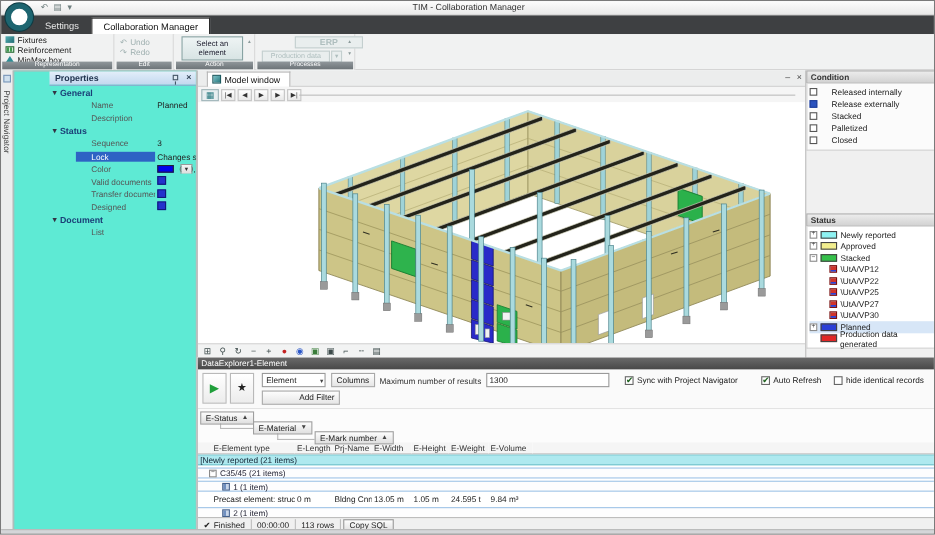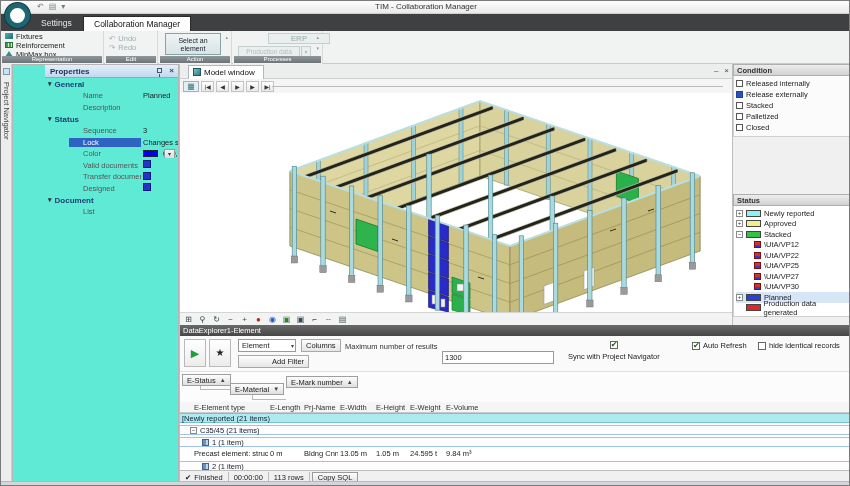--- a/index.html
+++ b/index.html
@@ -65,21 +65,21 @@
   .slider-track { position:absolute; left:0; right:0; top:4px; height:1px; background:#bdbdbd; }
   .slider-thumb { position:absolute; left:32px; top:0; width:5px; height:9px; background:linear-gradient(#fafafa,#cfcfcf); border:1px solid #8f8f8f; }
   .viewport { position:absolute; left:0; top:29px; width:553px; height:219px; background:#fff; overflow:hidden; }
   .vp-toolbar { position:absolute; left:0; top:248px; width:553px; height:13px; background:#f2f3f3; border-top:1px solid #d5d5d5; display:flex; align-items:center; gap:3px; padding-left:3px; font-size:8px; color:#3c4a4a; }
   .vp-ico { width:11px; text-align:center; }
 
   
   .rightpane { position:absolute; left:731px; top:63px; width:119px; height:419px; background:#f0f0f0; border-left:1px solid #bdbdbd; }
   .side-title { height:12px; background:linear-gradient(#ececec,#d2d2d2); border:1px solid #aeaeae; font-size:7.5px; font-weight:bold; color:#333; padding:1px 0 0 3px; }
   .cond-list { background:#fbfbfb; border:1px solid #cfcfcf; border-top:none; padding:2px 0 3px 2px; }
-  .cond-row { display:flex; align-items:center; gap:3px; height:11px; font-size:7.5px; color:#222; }
+  .cond-row { display:flex; align-items:center; gap:13px; height:11px; font-size:7.5px; color:#222; }
   .cbox { width:7px; height:7px; border:1px solid #555; background:#fff; }
   .cbox.on { background:#2a52be; border-color:#20409a; }
   .status-tree { background:#fff; border:1px solid #cfcfcf; border-top:none; padding:2px 0 3px 2px; min-height:105px; }
   .st-row { display:flex; align-items:center; gap:3px; height:10.5px; font-size:7.5px; color:#222; }
   .st-row.sel { background:#d7e6f7; }
   .expander { width:7px; height:7px; border:1px solid #8a8a8a; background:#fff; font-size:6px; line-height:5px; text-align:center; color:#333; }
   .stswatch { width:15px; height:7px; border:1px solid #444; }
   .st-child { display:flex; align-items:center; gap:3px; height:10.5px; font-size:7.5px; color:#222; padding-left:18px; }
   .vp-item-icon { width:7px; height:7px; border:1px solid #7a1010; background:linear-gradient(#d0342c 65%,#2b3fd6 65%); }
   .dx-wide { position:absolute; left:178px; top:324px; width:672px; height:158px; background:#fff; border-left:1px solid #c0c0c0; }
@@ -488,22 +488,22 @@
   </div>
 
   <div class="dx-wide">
     <div class="dx-title">DataExplorer1-Element</div>
     <div class="dx-toolbar">
       <div class="bigbtn runbtn">▶</div>
       <div class="bigbtn starbtn">★</div>
       <div class="combo" style="left:58px; top:3px; width:58px;"><span>Element</span><span class="ca">▾</span></div>
       <div class="smallbtn" style="left:121px; top:3px;">Columns</div>
       <div class="dxlabel" style="left:165px;">Maximum number of results</div>
-      <input class="dxinput" style="left: 262px; top: 3px; width: 112px; margin-top: 12px;" value="1300">
-      <div class="dxcheck" style="left:388px;flex-direction:column;">
+      <input class="dxinput" style="left: 262px; top: 3px; width: 112px;" value="1300">
+      <div class="dxcheck" style="left:388px;">
           <span class="ckbox on"></span>
           <span>Sync with Project Navigator</span>
         </div>
       <div class="dxcheck" style="left:512px;">
           <span class="ckbox on"></span>
           <span>Auto Refresh</span>
         </div>
       <div class="dxcheck" style="left:578px;">
           <span class="ckbox"></span>
           <span>hide identical records</span>
@@ -514,21 +514,21 @@
       <div class="chipline" style="left:20px; top:8px; width:30px; height:10px;"></div>
       <div class="chipline" style="left:72px; top:18px; width:34px; height:10px;"></div>
       <div class="chip" style="left:2px; top:2px;">
           <span>E-Status</span>
           <span class="sort">▲</span>
         </div>
       <div class="chip" style="left:50px; top:11px;">
           <span>E-Material</span>
           <span class="sort">▼</span>
         </div>
-      <div class="chip" style="left:106px; top:4px;">
+      <div class="chip" style="left:106px; top:20px;">
           <span>E-Mark number</span>
           <span class="sort">▲</span>
         </div>
     </div>
     <div class="grid">
       <span class="gh"></span>
       <span class="gh">E-Element type</span>
       <span class="gh">E-Length</span>
       <span class="gh">Prj-Name</span>
       <span class="gh">E-Width</span>

